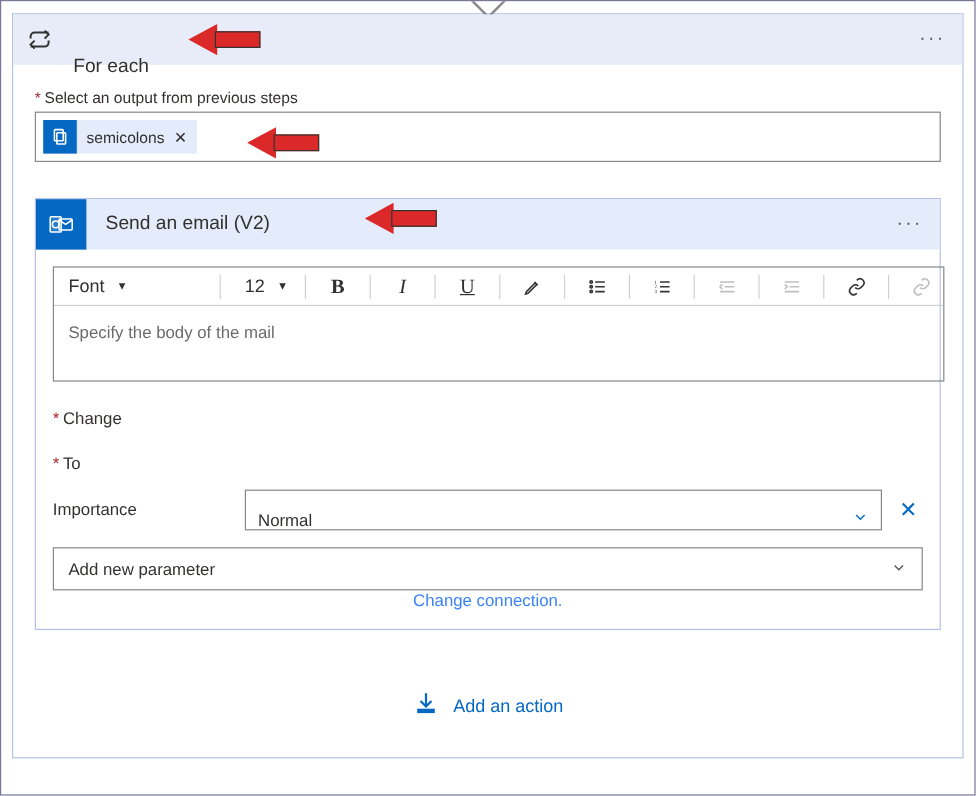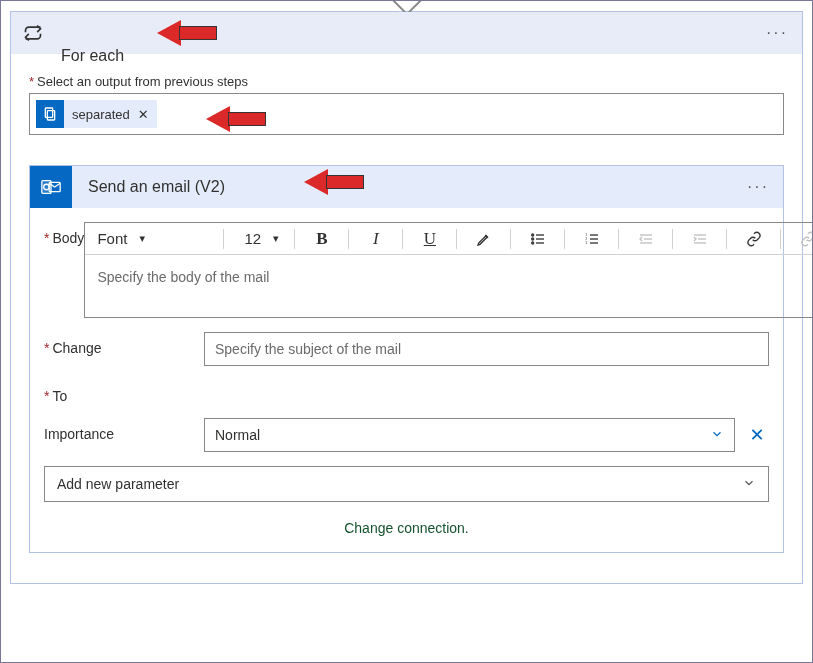--- a/index.html
+++ b/index.html
@@ -187,21 +187,21 @@
     color: #6b6b6b;
   }
 
   
   .select-wrap { display: flex; align-items: center; gap: 10px; }
   .select-box {
     flex: 1;
     height: 34px;
     border: 1px solid #8a8886;
     display: flex;
-    align-items: center;
+    align-items: flex-end;
     justify-content: space-between;
     padding: 0 10px;
     cursor: pointer;
   }
   .select-box .chev { color: #0568c2; font-size: 14px; }
   .clear-x { color: #0568c2; font-size: 18px; width: 24px; text-align: center; cursor: pointer; }
 
   .add-param {
     margin-top: 4px;
     height: 36px;
@@ -209,23 +209,22 @@
     display: flex;
     align-items: center;
     justify-content: space-between;
     padding: 0 12px;
     cursor: pointer;
   }
   .add-param .chev { color: #666; }
 
   .change-conn {
     text-align: center;
-    color: #14532d;
+    color: #3b82f6;
     font-size: 14px;
-    margin-top: 18px;
     cursor: pointer;
   }
 
   
   .add-action {
     display: flex;
     align-items: center;
     justify-content: center;
     gap: 12px;
     margin-top: 50px;
@@ -296,21 +295,21 @@
         <span class="req">*</span><span>Select an output from previous steps</span>
       </div>
       <div class="output-box">
         <span class="token">
           <span class="tk-icon">
             <svg width="16" height="16" viewBox="0 0 24 24" fill="none" stroke="#fff" stroke-width="2">
               <rect x="5" y="3" width="11" height="14" rx="1"></rect>
               <rect x="8" y="7" width="11" height="14" rx="1"></rect>
             </svg>
           </span>
-          <span class="tk-label">separated</span>
+          <span class="tk-label">semicolons</span>
           <span class="tk-x">✕</span>
         </span>
       </div>
 
       <div class="inner-card">
         <div class="inner-header">
           <div class="icon-box">
             <svg width="22" height="22" viewBox="0 0 24 24" fill="none">
               <rect x="2" y="5" width="10" height="14" rx="1" fill="#fff" fill-opacity="0.15" stroke="#fff" stroke-width="1.4"></rect>
               <rect x="10" y="7" width="12" height="10" rx="1" fill="none" stroke="#fff" stroke-width="1.4"></rect>
@@ -318,21 +317,20 @@
               <circle cx="7" cy="12" r="3" stroke="#fff" stroke-width="1.4" fill="none"></circle>
             </svg>
           </div>
           <div class="title">Send an email (V2)</div>
           <div class="ellipsis">···</div>
         </div>
 
         <div class="inner-body">
 
           <div class="field-row">
-            <div class="flabel"><span class="req">*</span><span>Body</span></div>
             <div class="finput">
               <div class="rich-wrap">
                 <div class="toolbar">
                   <div class="tb-select caret-down" style="width:118px">
                       <span>Font</span>
                     </div>
                   <div class="tb-sep"></div>
                   <div class="tb-select caret-down" style="width:42px">
                       <span>12</span>
                     </div>
@@ -410,23 +408,20 @@
                       </svg>
                   </div>
                 </div>
                 <div class="body-area">Specify the body of the mail</div>
               </div>
             </div>
           </div>
 
           <div class="field-row">
             <div class="flabel"><span class="req">*</span><span>Change</span></div>
-            <div class="finput">
-              <input class="txt-input" placeholder="Specify the subject of the mail" style="">
-            </div>
           </div>
 
           <div class="field-row">
             <div class="flabel"><span class="req">*</span><span>To</span></div>
           </div>
 
           <div class="field-row">
             <div class="flabel">Importance</div>
             <div class="finput select-wrap">
               <div class="select-box">
@@ -448,20 +443,30 @@
                   <polyline points="6 9 12 15 18 9"></polyline>
                 </svg>
             </span>
           </div>
 
           <div class="change-conn">Change connection.</div>
 
         </div>
       </div>
 
+      <div class="add-action">
+        <span>
+          <svg width="22" height="22" viewBox="0 0 24 24" fill="none" stroke="#0568c2" stroke-width="2">
+            <line x1="12" y1="3" x2="12" y2="14"></line>
+            <polyline points="7 10 12 15 17 10"></polyline>
+            <rect x="4" y="17" width="16" height="4" fill="#0568c2" stroke="none"></rect>
+          </svg>
+        </span>
+        <span>Add an action</span>
+      </div>
 
     </div>
   </div>
 
   <div class="red-arrow" style="top:19px; left:156px;">
     <div class="head-outline"></div>
       <div class="head"></div>
       <div class="shaft"></div>
   </div>
   <div class="red-arrow" style="top:105px; left:205px;">

